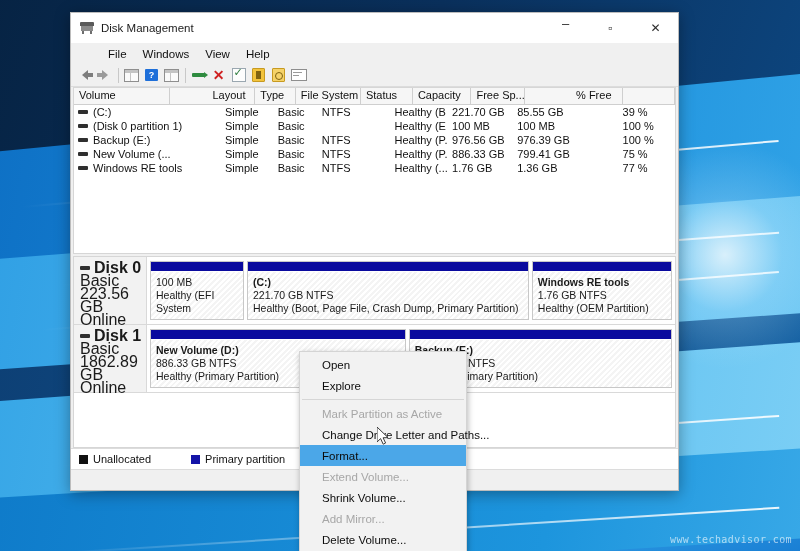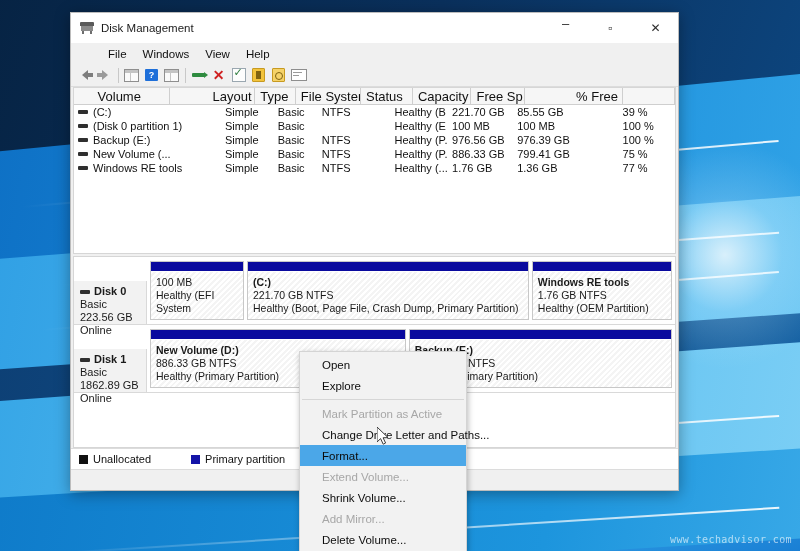--- a/index.html
+++ b/index.html
@@ -230,27 +230,26 @@
     overflow: hidden;
   }
   #list-header {
     display: flex;
     height: 16px;
     background: #f6f6f6;
     border-bottom: 1px solid #cfcfcf;
   }
   .hcell {
     border-right: 1px solid #cfcfcf;
-    font-size: 13px;
+    font-size: 11px;
     padding: 1px 9px 0 5px;
     color: #111;
     box-sizing: border-box;
     overflow: hidden;
     white-space: nowrap;
-    text-align: center;
   }
   .row {
     display: flex;
     height: 14px;
     align-items: center;
   }
   .cell {
     font-size: 11px;
     padding-left: 5px;
     box-sizing: border-box;
@@ -282,24 +281,23 @@
     border-bottom: 1px solid #d9d9d9;
     background: #ffffff;
   }
   .disk-info {
     width: 73px;
     flex: 0 0 73px;
     border-right: 1px solid #d9d9d9;
     background: #f2f2f2;
     padding: 4px 0 0 6px;
     box-sizing: border-box;
-    font-size: 11px;
+    font-size: 16px;
     color: #1a1a1a;
     line-height: 13px;
-    margin-top: 24px;
   }
   .disk-title { font-weight: bold; display:flex; align-items:center; }
   .disk-title .vol-ico { margin-right:4px; }
   .parts {
     flex: 1 1 auto;
     display: flex;
     padding: 4px 3px 4px 3px;
     box-sizing: border-box;
     gap: 3px;
   }

